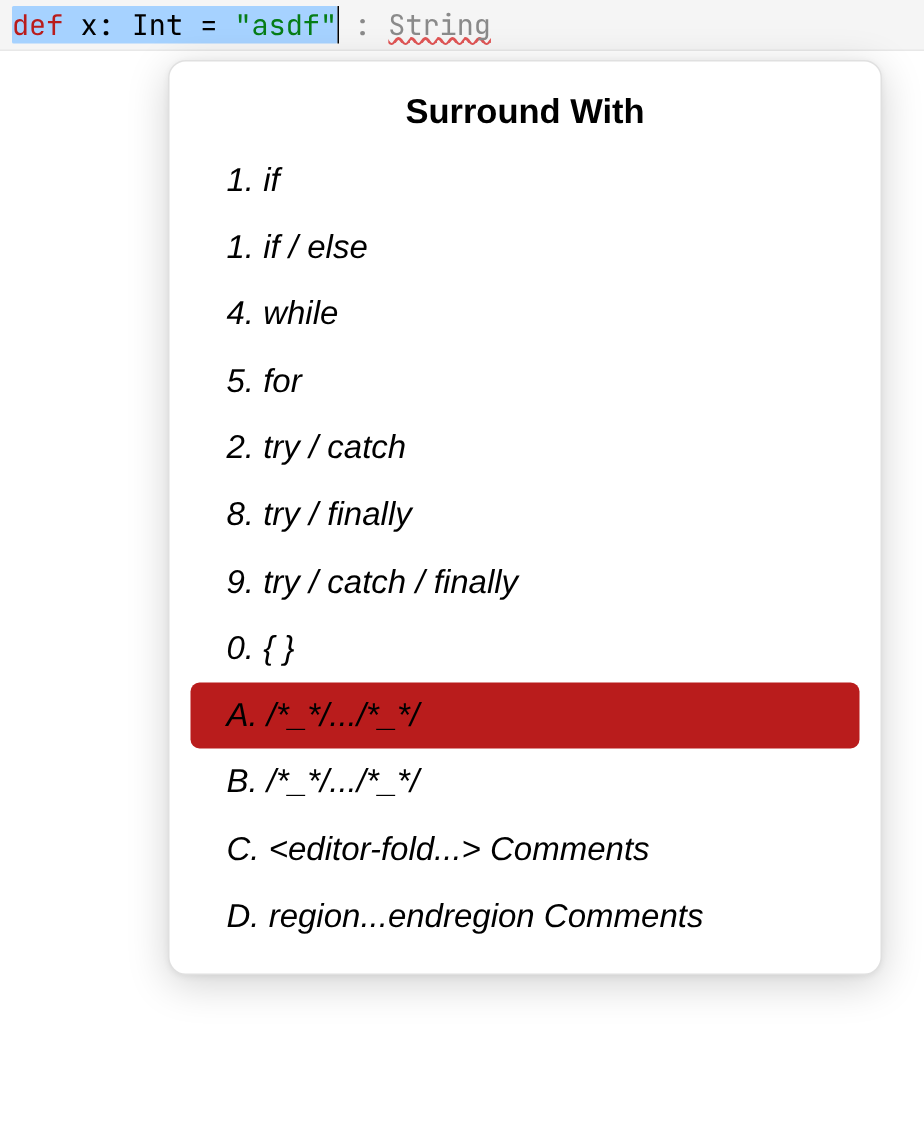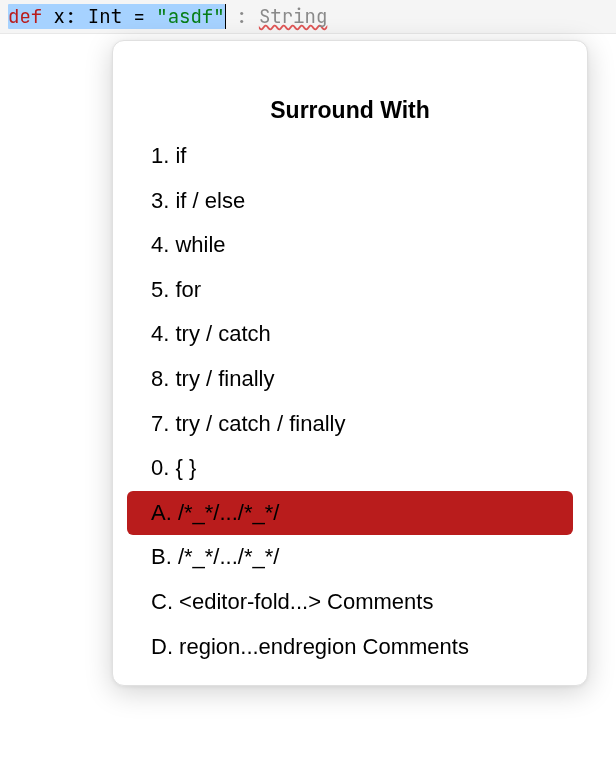--- a/index.html
+++ b/index.html
@@ -49,24 +49,24 @@
       box-shadow: 0 6px 28px rgba(0,0,0,0.18), 0 1px 4px rgba(0,0,0,0.06);
       padding: 16px 14px 16px 14px;
     }
     .popup-title {
       text-align: center;
       font-size: 23px;
       font-weight: 700;
       color: #000;
       margin-bottom: 10px;
       padding-top: 4px;
-      margin-top: 36px;
     }
     .popup-list {
       list-style: none;
+      font-style: italic;
     }
     .popup-list li {
       padding: 8px 16px 8px 24px;
       font-size: 22px;
       color: #000;
       line-height: 1.3;
       cursor: pointer;
       border-radius: 6px;
       white-space: nowrap;
     }
@@ -76,25 +76,25 @@
   </style>
 </head>
 <body>
 
 <div class="code-line"><span class="selection"><span class="tok-keyword">def</span><span> </span><span class="tok-identifier">x</span><span>:</span><span> </span><span class="tok-type">Int</span><span> </span><span>=</span><span> </span><span class="tok-string caret-after">"asdf"</span></span><span> </span><span class="tok-hint">:</span><span> </span><span class="tok-hint error-underline">String</span></div>
 
 <div class="popup">
   <div class="popup-title">Surround With</div>
   <ul class="popup-list" id="popup-list">
   <li>1. if</li>
-      <li>3. if / else</li>
+      <li>1. if / else</li>
       <li>4. while</li>
       <li>5. for</li>
-      <li>4. try / catch</li>
+      <li>2. try / catch</li>
       <li>8. try / finally</li>
-      <li>7. try / catch / finally</li>
+      <li>9. try / catch / finally</li>
       <li>0. { }</li>
       <li class="selected">A. /*_*/.../*_*/</li>
       <li>B. /*_*/.../*_*/</li>
       <li>C. &lt;editor-fold...&gt; Comments</li>
       <li>D. region...endregion Comments</li>
     </ul>
 </div>
 
 </body></html>

